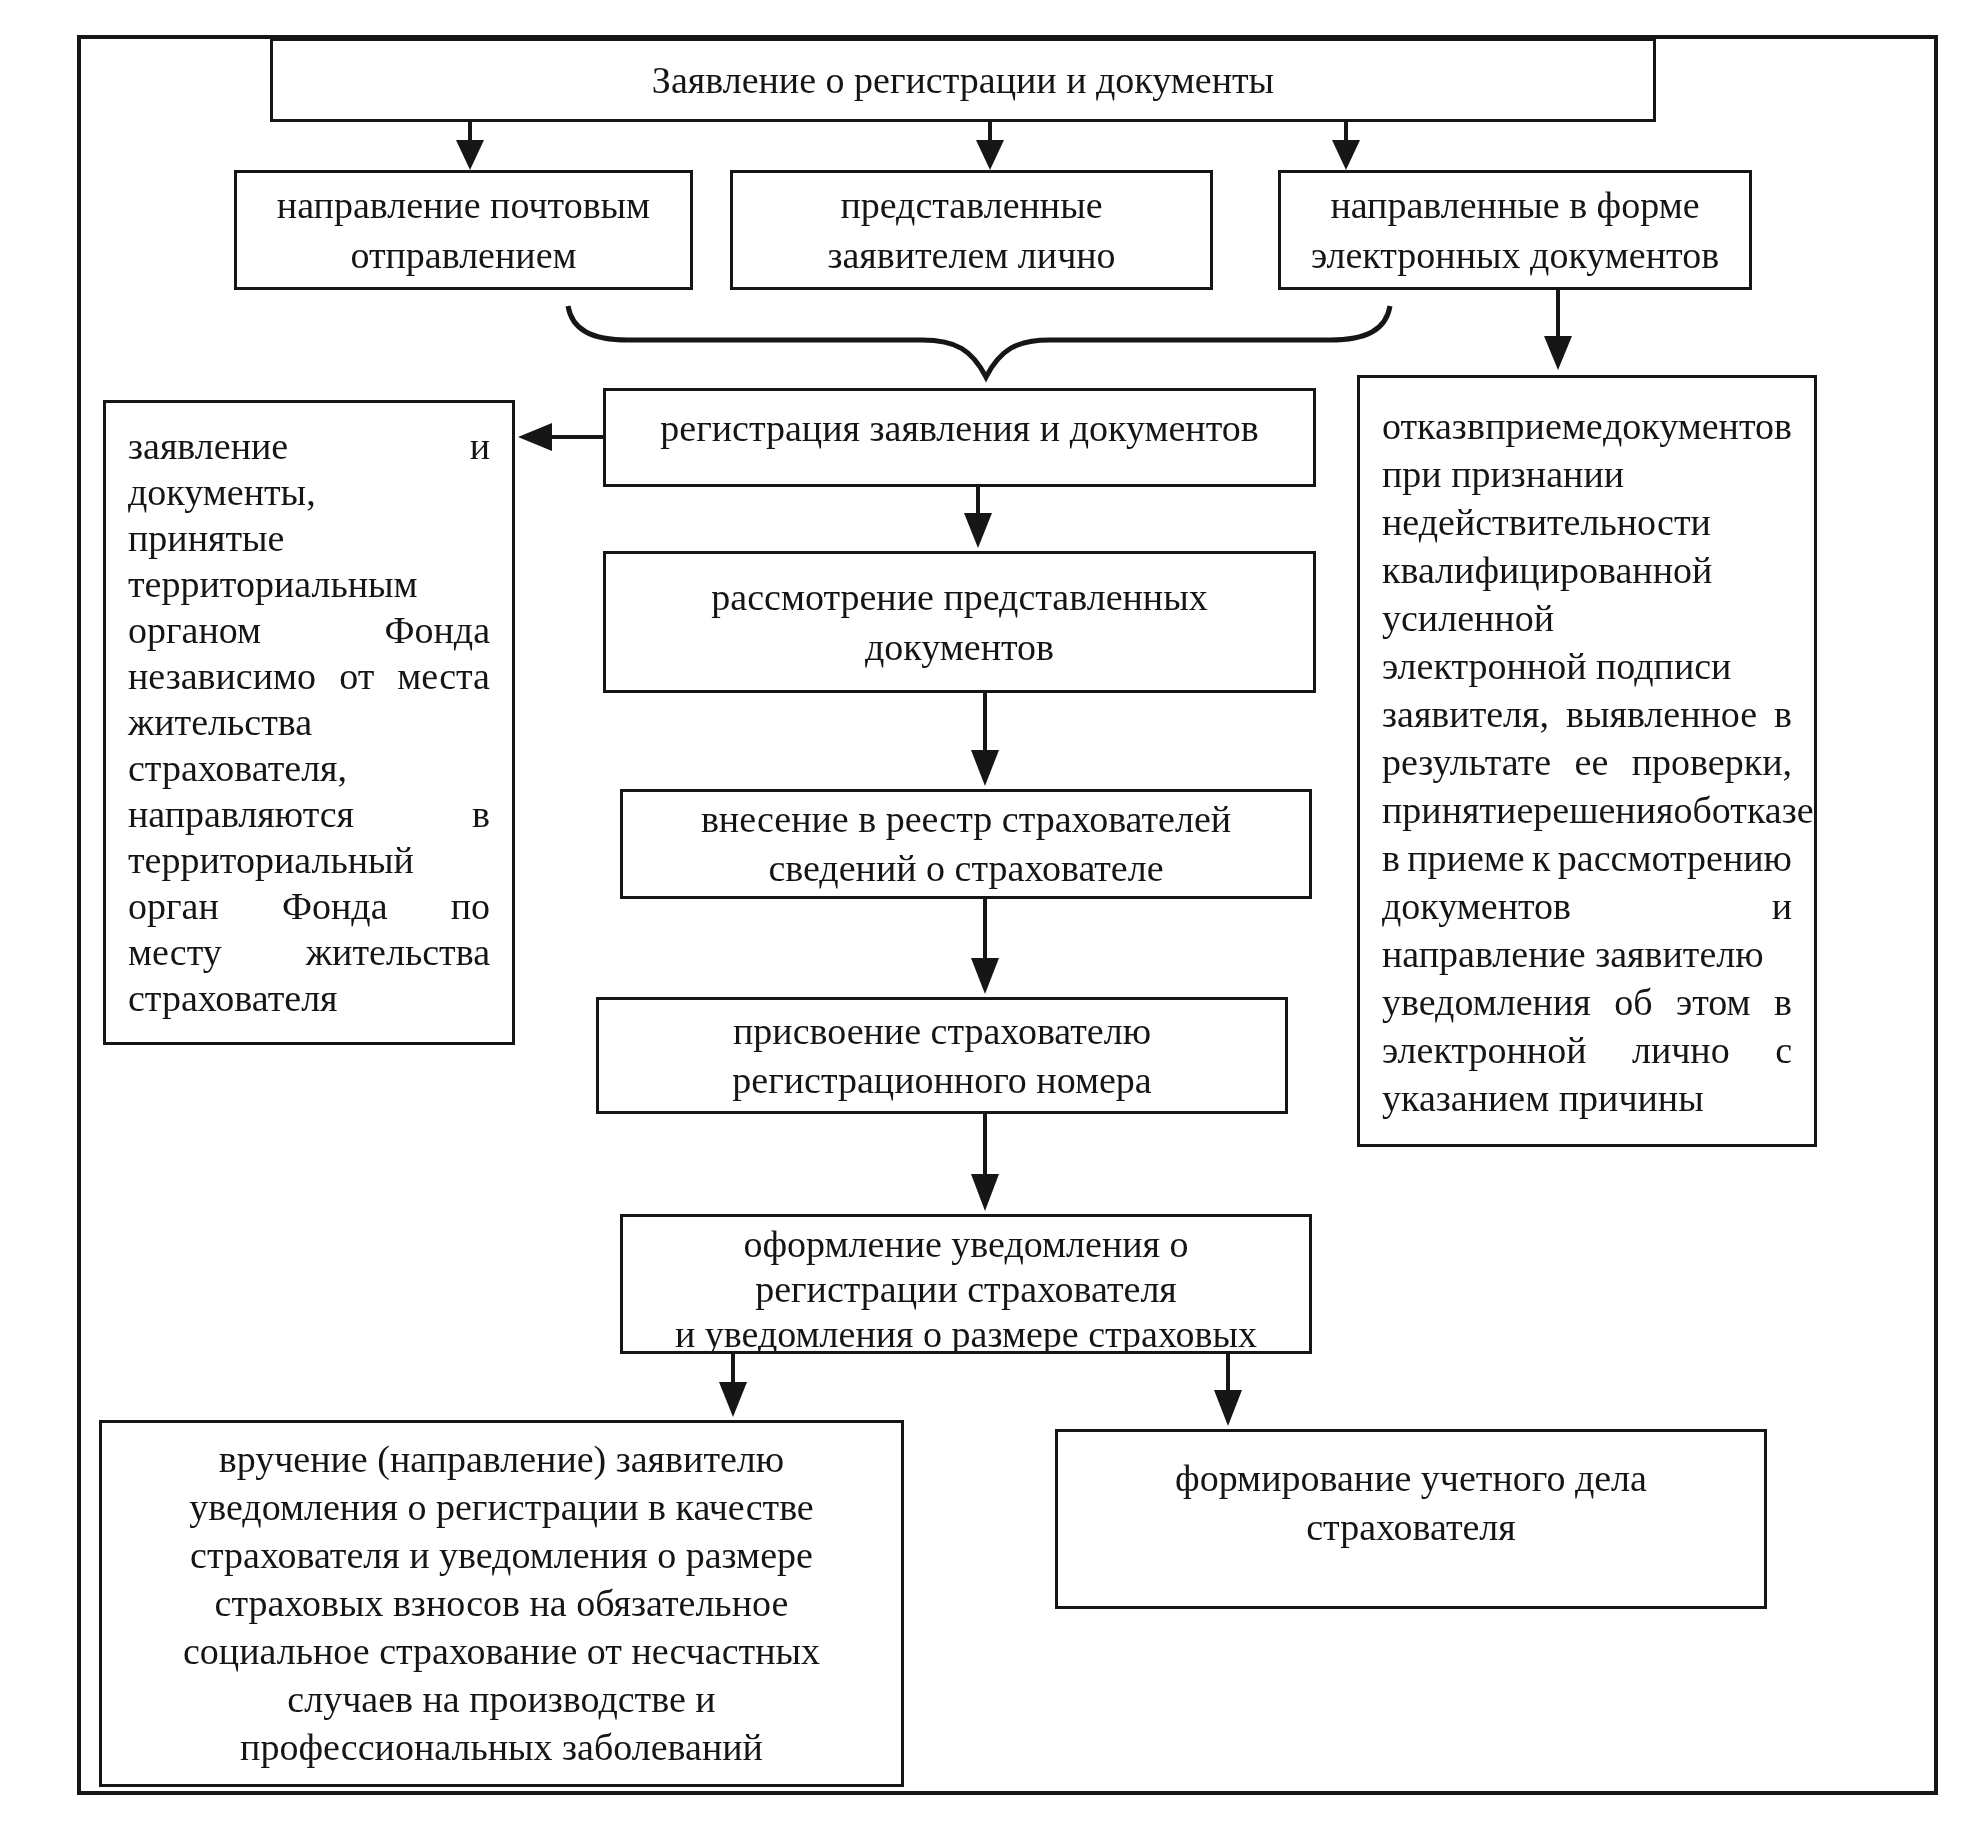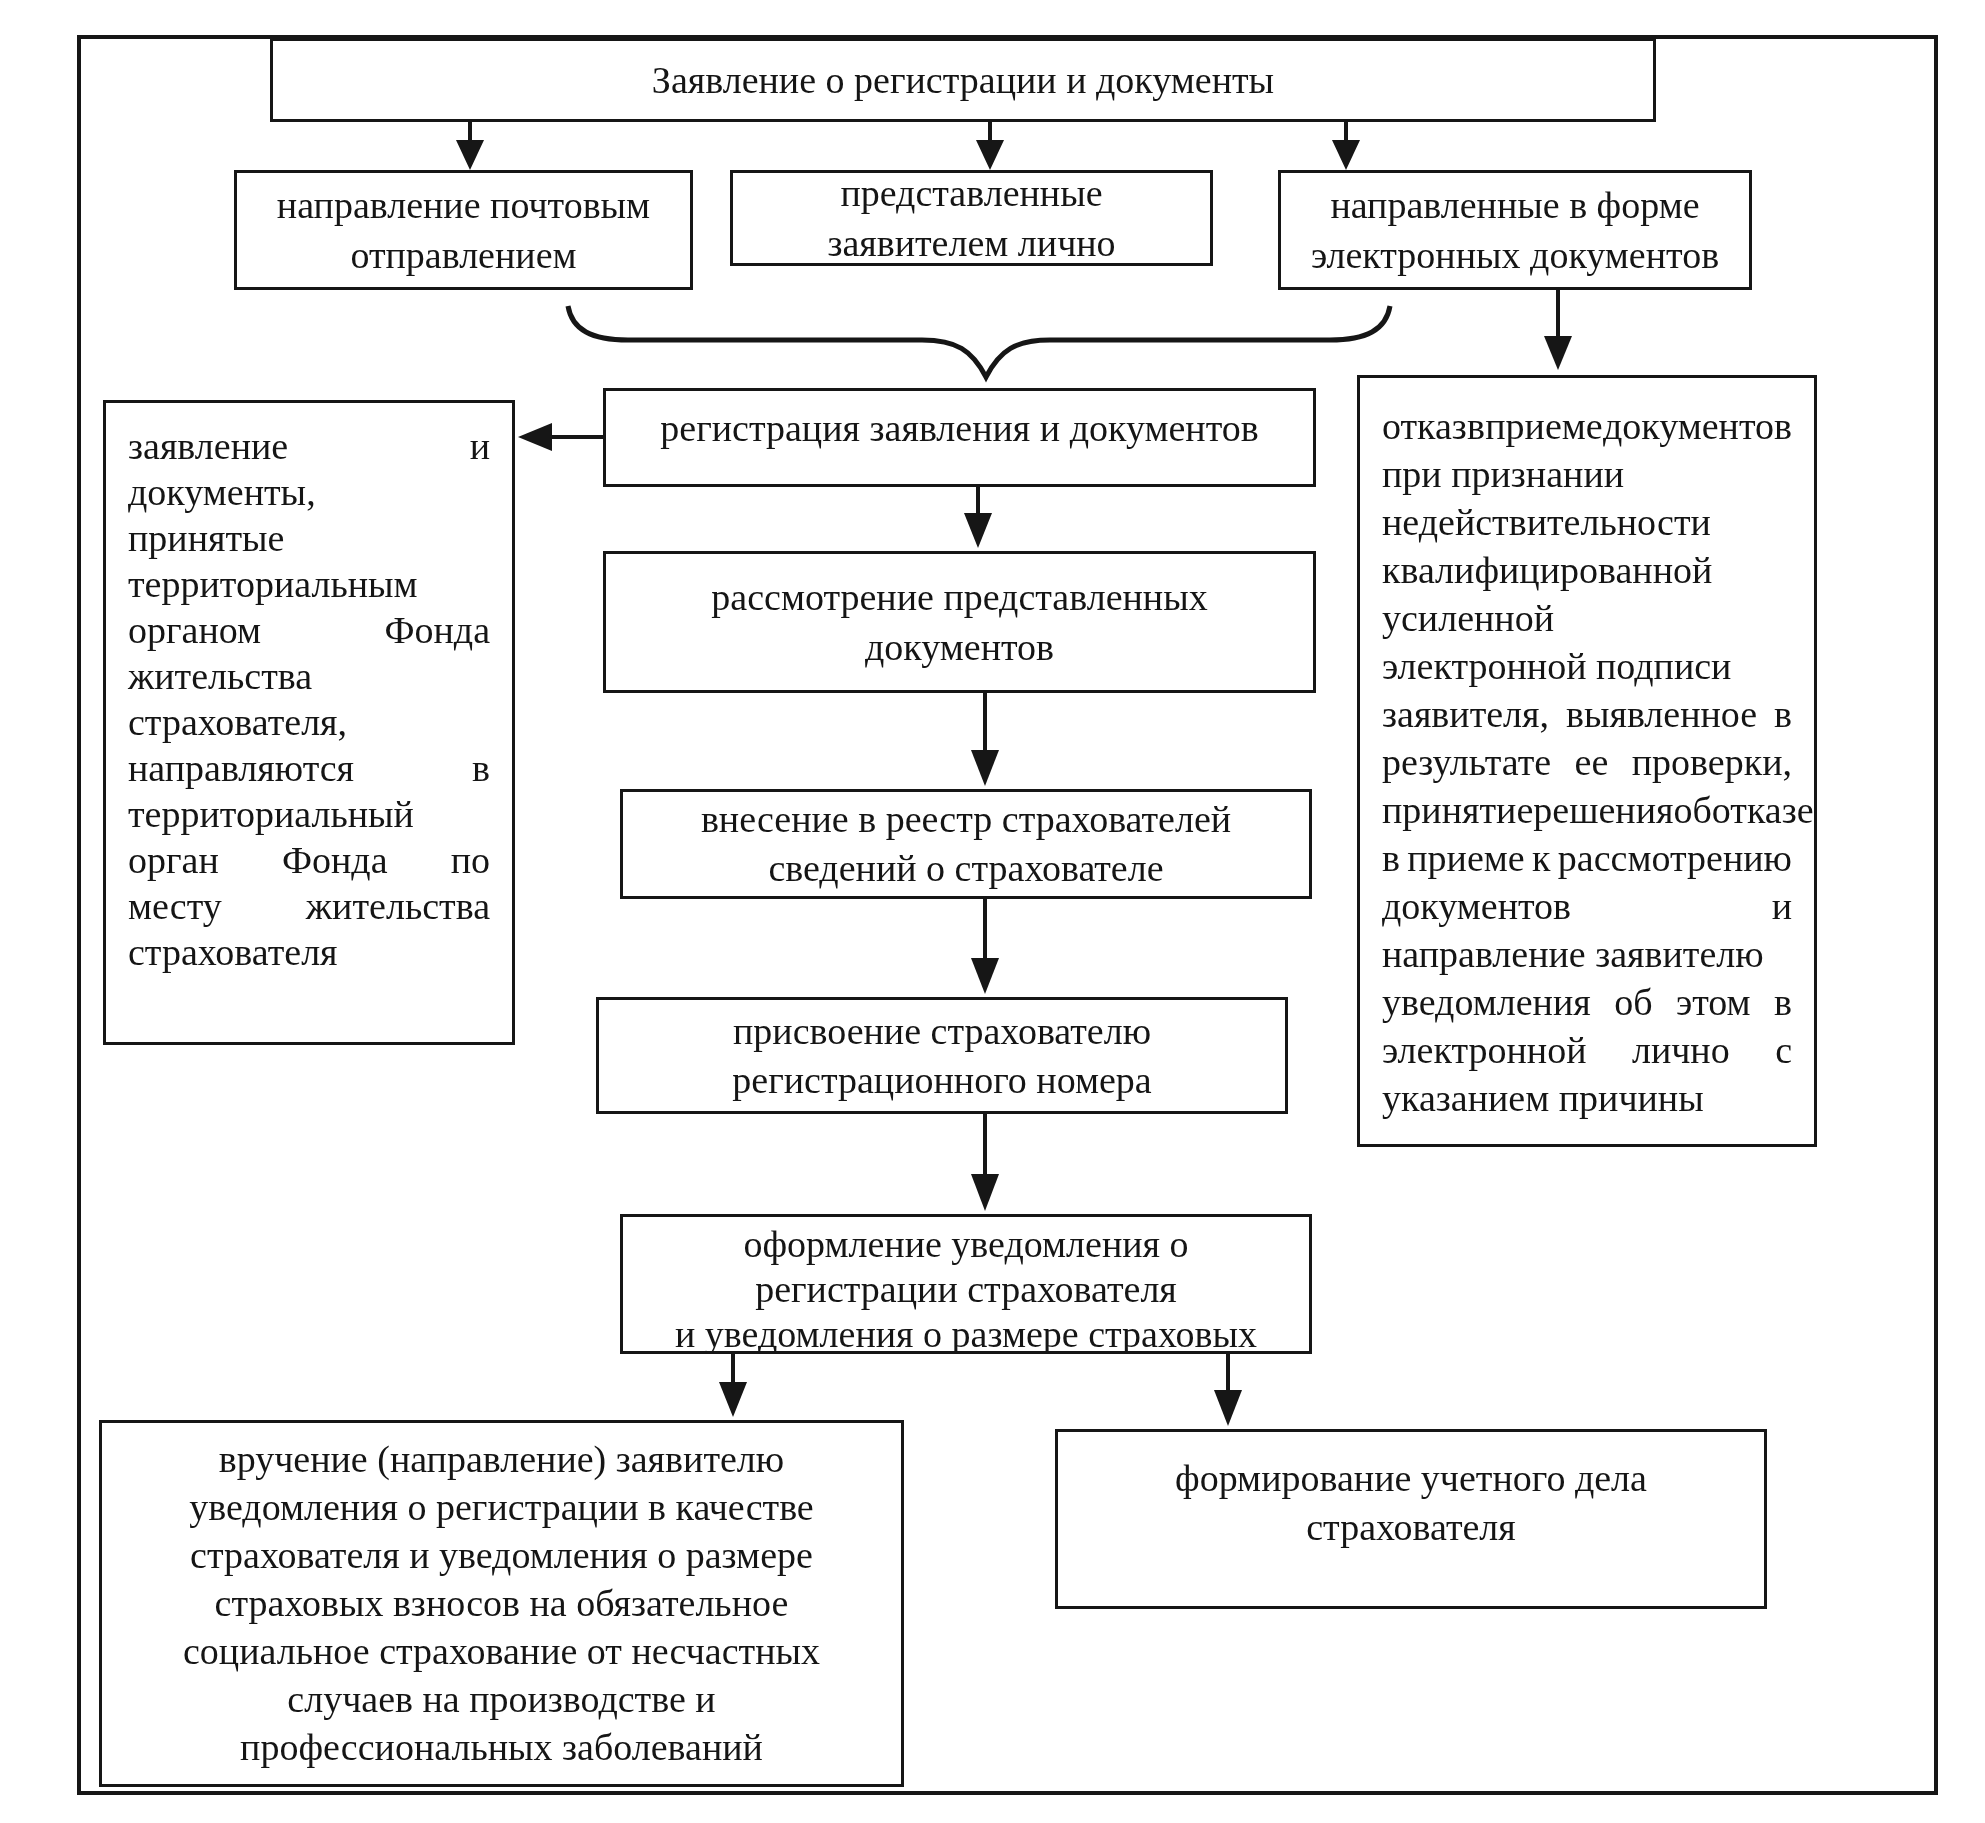--- a/index.html
+++ b/index.html
@@ -19,21 +19,21 @@
   .box{
     position:absolute;box-sizing:border-box;
     border:3px solid #161616;background:#ffffff;
     display:flex;align-items:center;justify-content:center;
     text-align:center;white-space:pre-line;
     font-size:38px;line-height:50px;
   }
   
   .n-top  {left:270px; top:38px;  width:1386px;height:84px;}
   .n-a1   {left:234px; top:170px; width:459px; height:120px;}
-  .n-a2   {left:730px; top:170px; width:483px; height:96px;}
+  .n-a2   {left:730px; top:170px; width:483px; height:120px;}
   .n-a3   {left:1278px;top:170px; width:474px; height:120px;}
   .n-m1   {left:603px; top:388px; width:713px; height:99px; align-items:flex-start;padding-top:12px;}
   .n-m2   {left:603px; top:551px; width:713px; height:142px;}
   .n-m3   {left:620px; top:789px; width:692px; height:110px;line-height:49px;}
   .n-m4   {left:596px; top:997px; width:692px; height:117px;line-height:49px;}
   .n-m5   {left:620px; top:1214px;width:692px; height:140px;
            align-items:flex-start;padding-top:5px;line-height:45px;overflow:hidden;}
   .n-bl   {left:99px;  top:1420px;width:805px; height:367px;
            align-items:flex-start;padding-top:12px;line-height:48px;}
   .n-br   {left:1055px;top:1429px;width:712px; height:180px;
@@ -126,20 +126,25 @@
         <span>заявление</span>
         <span>и</span>
       </div>
       <div class="jline">документы,</div>
       <div class="jline">принятые</div>
       <div class="jline">территориальным</div>
       <div class="jline stretch">
         <span>органом</span>
         <span>Фонда</span>
       </div>
+      <div class="jline stretch">
+        <span>независимо</span>
+        <span>от</span>
+        <span>места</span>
+      </div>
       <div class="jline">жительства</div>
       <div class="jline">страхователя,</div>
       <div class="jline stretch">
         <span>направляются</span>
         <span>в</span>
       </div>
       <div class="jline">территориальный</div>
       <div class="jline stretch">
         <span>орган</span>
         <span>Фонда</span>

